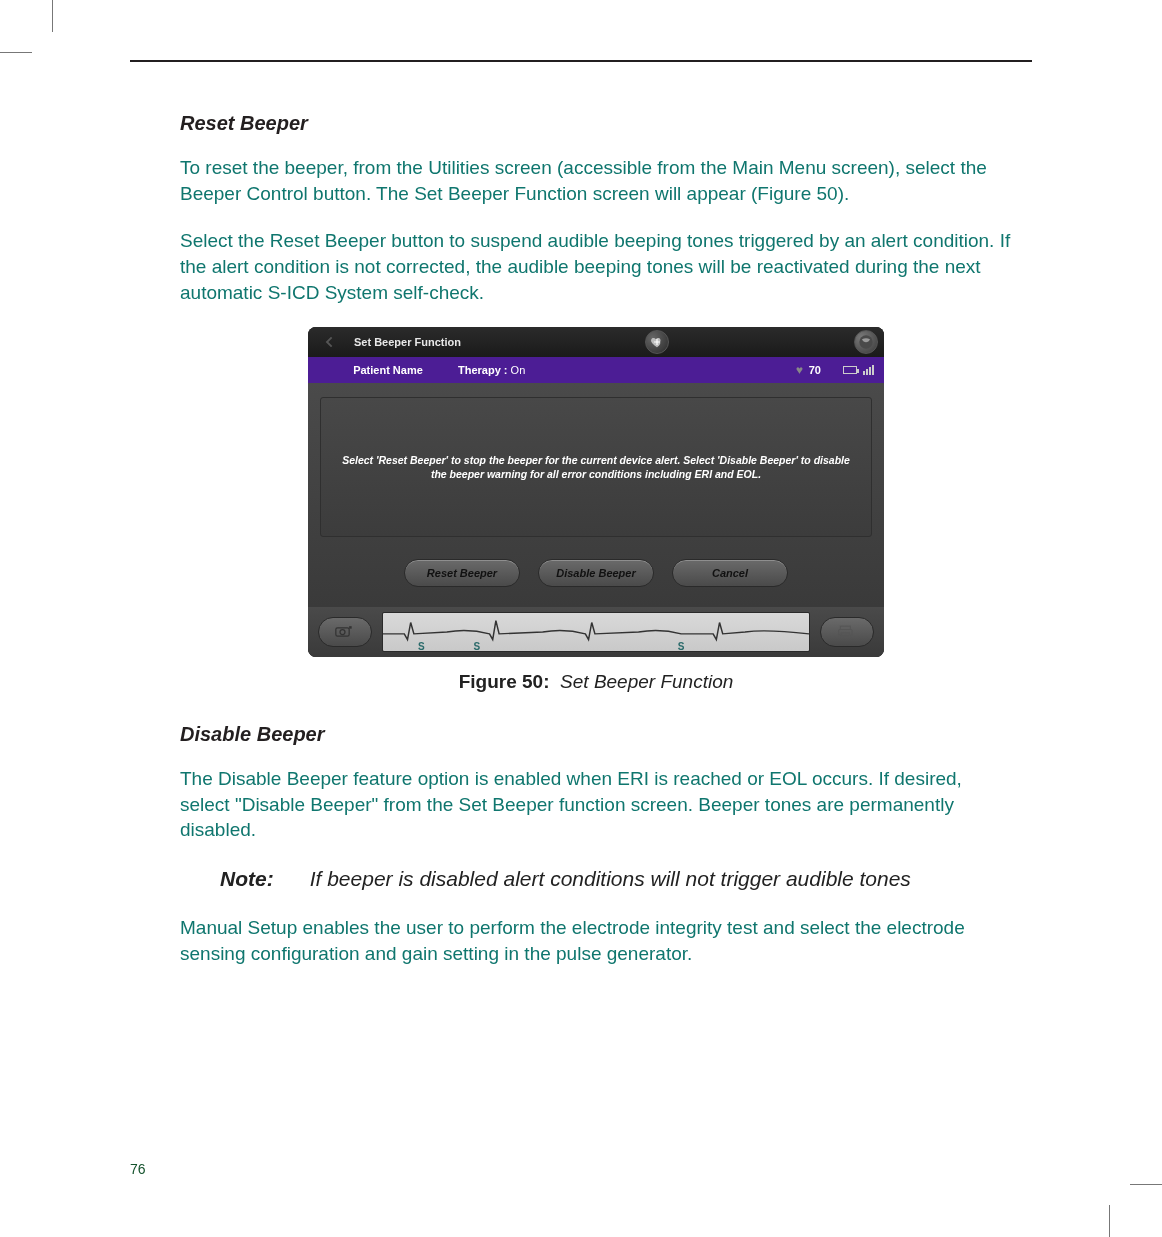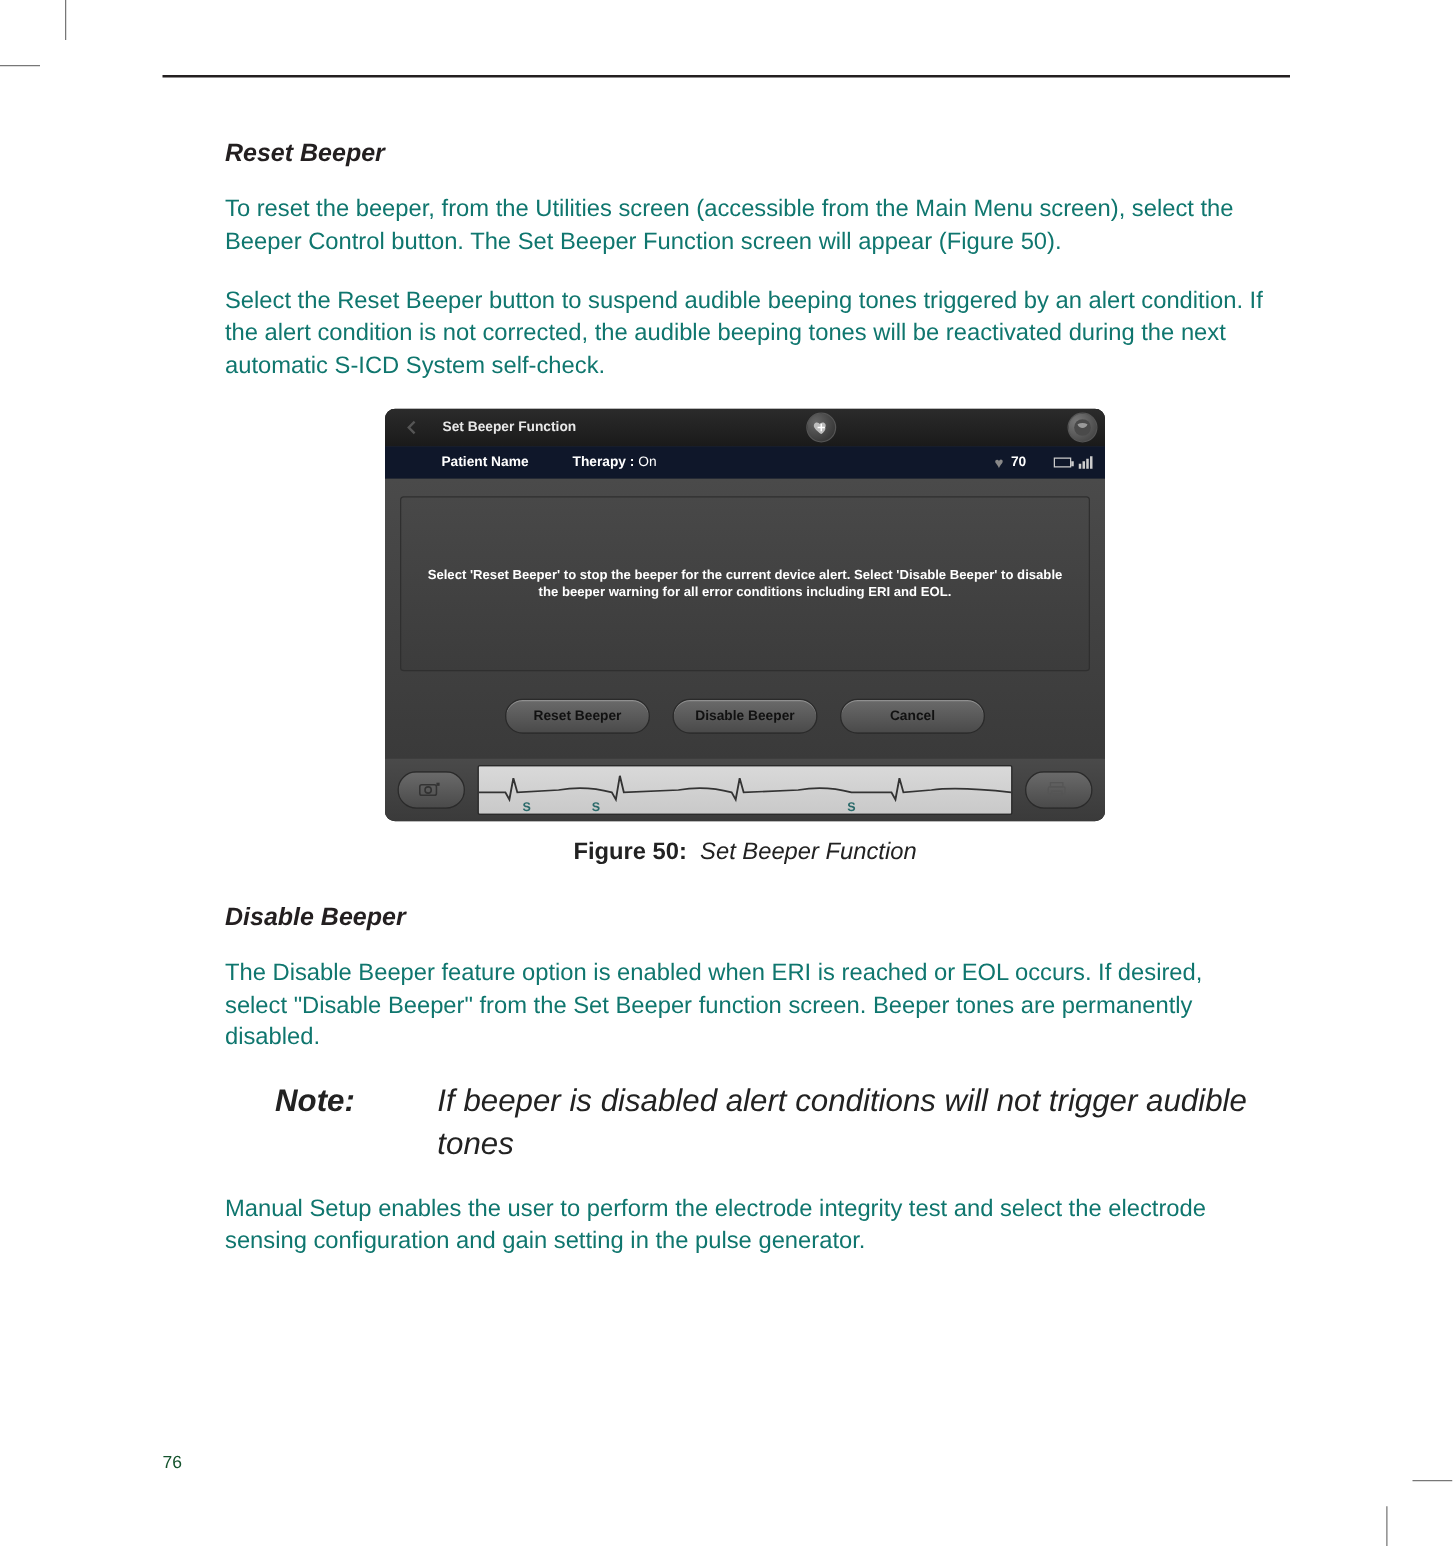--- a/index.html
+++ b/index.html
@@ -45,23 +45,23 @@
     color: #231f20;
   }
   p.body {
     font-size: 19px;
     line-height: 1.35;
     margin-bottom: 22px;
     color: #0f766e;
   }
   .note-row {
     display: flex;
-    gap: 34px;
+    gap: 4px;
     margin: 8px 0 22px 40px;
-    font-size: 25px;
+    font-size: 21px;
     line-height: 1.35;
   }
   .note-label { font-weight: 700; font-style: italic; }
   .note-text { font-style: italic; flex: 1; margin-left: 32px; }
 
   .figure-wrap { text-align: center; margin: 10px 0 20px 0; }
   .figure-caption { margin-top: 14px; font-size: 19px; }
   .figure-caption b { font-weight: 700; }
   .figure-caption span { font-style: italic; }
 
@@ -101,40 +101,41 @@
   .round-btn {
     width: 24px; height:24px; border-radius:50%;
     background: radial-gradient(circle at 30% 30%, #7a7a7a, #3a3a3a);
     border:1px solid #555;
     display:flex; align-items:center; justify-content:center;
     color:#bbb; font-size:14px; font-weight:bold;
   }
   .round-btn.rescue { background: radial-gradient(circle at 30% 30%, #666, #2a2a2a); }
   .dev-status {
     height: 26px;
-    background: #0f172a;
+    background: #4c1d95;
     display:flex; align-items:center;
     padding: 0 10px;
     font-size: 11px;
     color:#fff;
   }
   .status-left { flex:0 0 140px; font-weight:bold; }
   .status-center { flex:1; text-align:left; }
   .status-center b { font-weight:bold; }
   .status-right { flex:0 0 140px; display:flex; justify-content:flex-end; align-items:center; gap:6px; font-weight:bold; }
   .heart { color:#888; font-size:12px; }
   .batt { width:14px; height:8px; border:1px solid #ccc; position:relative; }
   .batt::after { content:""; position:absolute; right:-3px; top:2px; width:2px; height:4px; background:#ccc; }
   .sig { display:flex; gap:1px; align-items:flex-end; }
   .sig i { display:block; width:2px; background:#ccc; }
   .sig i:nth-child(1){height:4px} .sig i:nth-child(2){height:6px} .sig i:nth-child(3){height:8px} .sig i:nth-child(4){height:10px}
 
   .dev-main {
     background: linear-gradient(#4a4a4a,#3a3a3a);
     padding: 14px 12px 12px 12px;
+    font-style: italic;
   }
   .instruction-box {
     background: linear-gradient(#484848,#3c3c3c);
     border: 1px solid #2f2f2f;
     border-radius: 3px;
     min-height: 140px;
     display:flex; align-items:center; justify-content:center;
     text-align:center;
     padding: 10px 18px;
     font-size: 10.5px;

